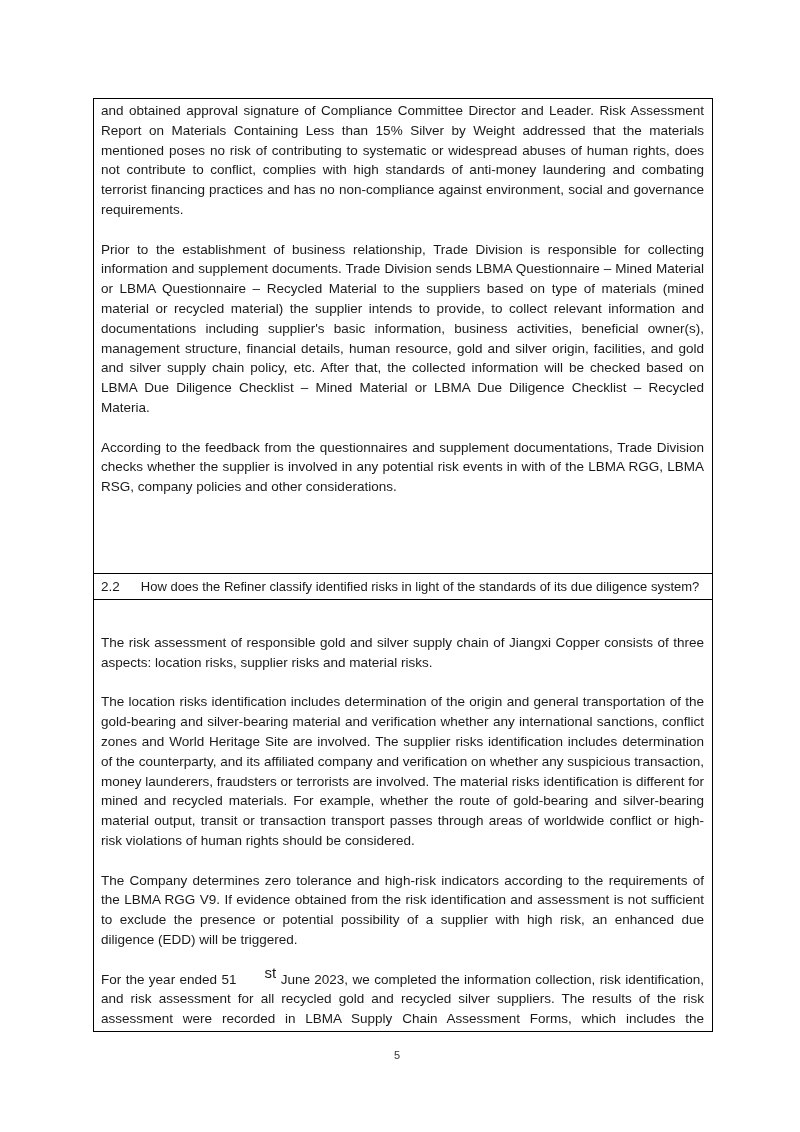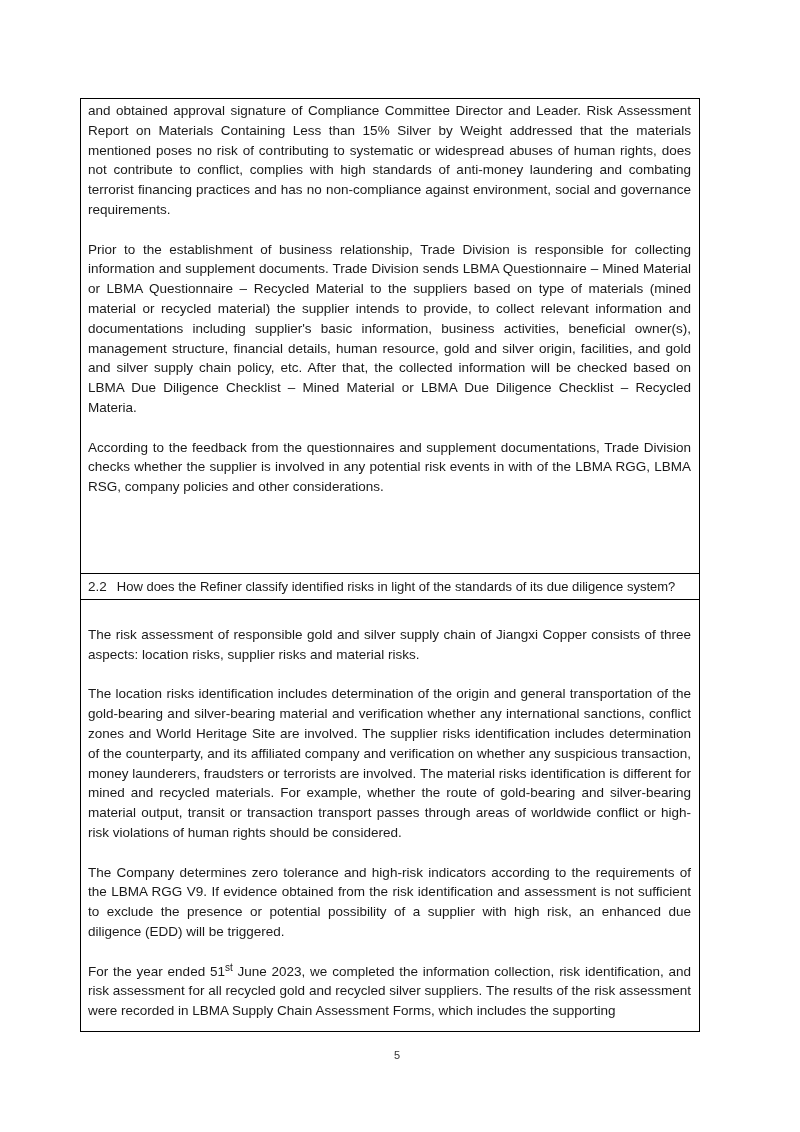--- a/index.html
+++ b/index.html
@@ -10,21 +10,21 @@
   body {
     position: relative;
     width: 800px;
     height: 1132px;
     font-family: "Liberation Sans", sans-serif;
     color: #1a1a1a;
     overflow: hidden;
   }
   .doc-table {
     position: absolute;
-    left: 80px;
+    left: 93px;
     top: 98px;
     width: 620px;
   }
   .cell {
     box-sizing: border-box;
     width: 620px;
     border: 1.5px solid #000000;
     background: #ffffff;
     overflow: hidden;
   }
@@ -33,24 +33,25 @@
   }
   .cell-top {
     height: 476px;
     padding: 2px 8px 18px 7px;
   }
   .cell-header {
     height: 28px;
     padding: 4px 8px 4px 7px;
     display: flex;
     align-items: center;
+    gap: 11px;
   }
   .cell-bottom {
     height: 433px;
-    padding: 25px 8px 2px 7px;
+    padding: 33px 8px 2px 7px;
   }
   .para {
     margin: 0 0 19.8px 0;
     font-size: 13.5px;
     line-height: 19.8px;
     text-align: justify;
     color: #1a1a1a;
   }
   .para:last-child {
     margin-bottom: 0;
@@ -58,23 +59,24 @@
   .q-num {
     font-size: 13.5px;
     margin-right: 10px;
     white-space: nowrap;
   }
   .q-text {
     font-size: 13px;
     white-space: nowrap;
   }
   sup.ordinal {
-    font-size: 10px;
+    font-size: 15px;
     line-height: 0;
     vertical-align: super;
+    margin-left: 28px;
   }
   .page-footer {
     position: absolute;
     left: 0;
     top: 1049px;
     width: 794px;
     text-align: center;
     font-size: 11px;
     color: #333333;
   }

